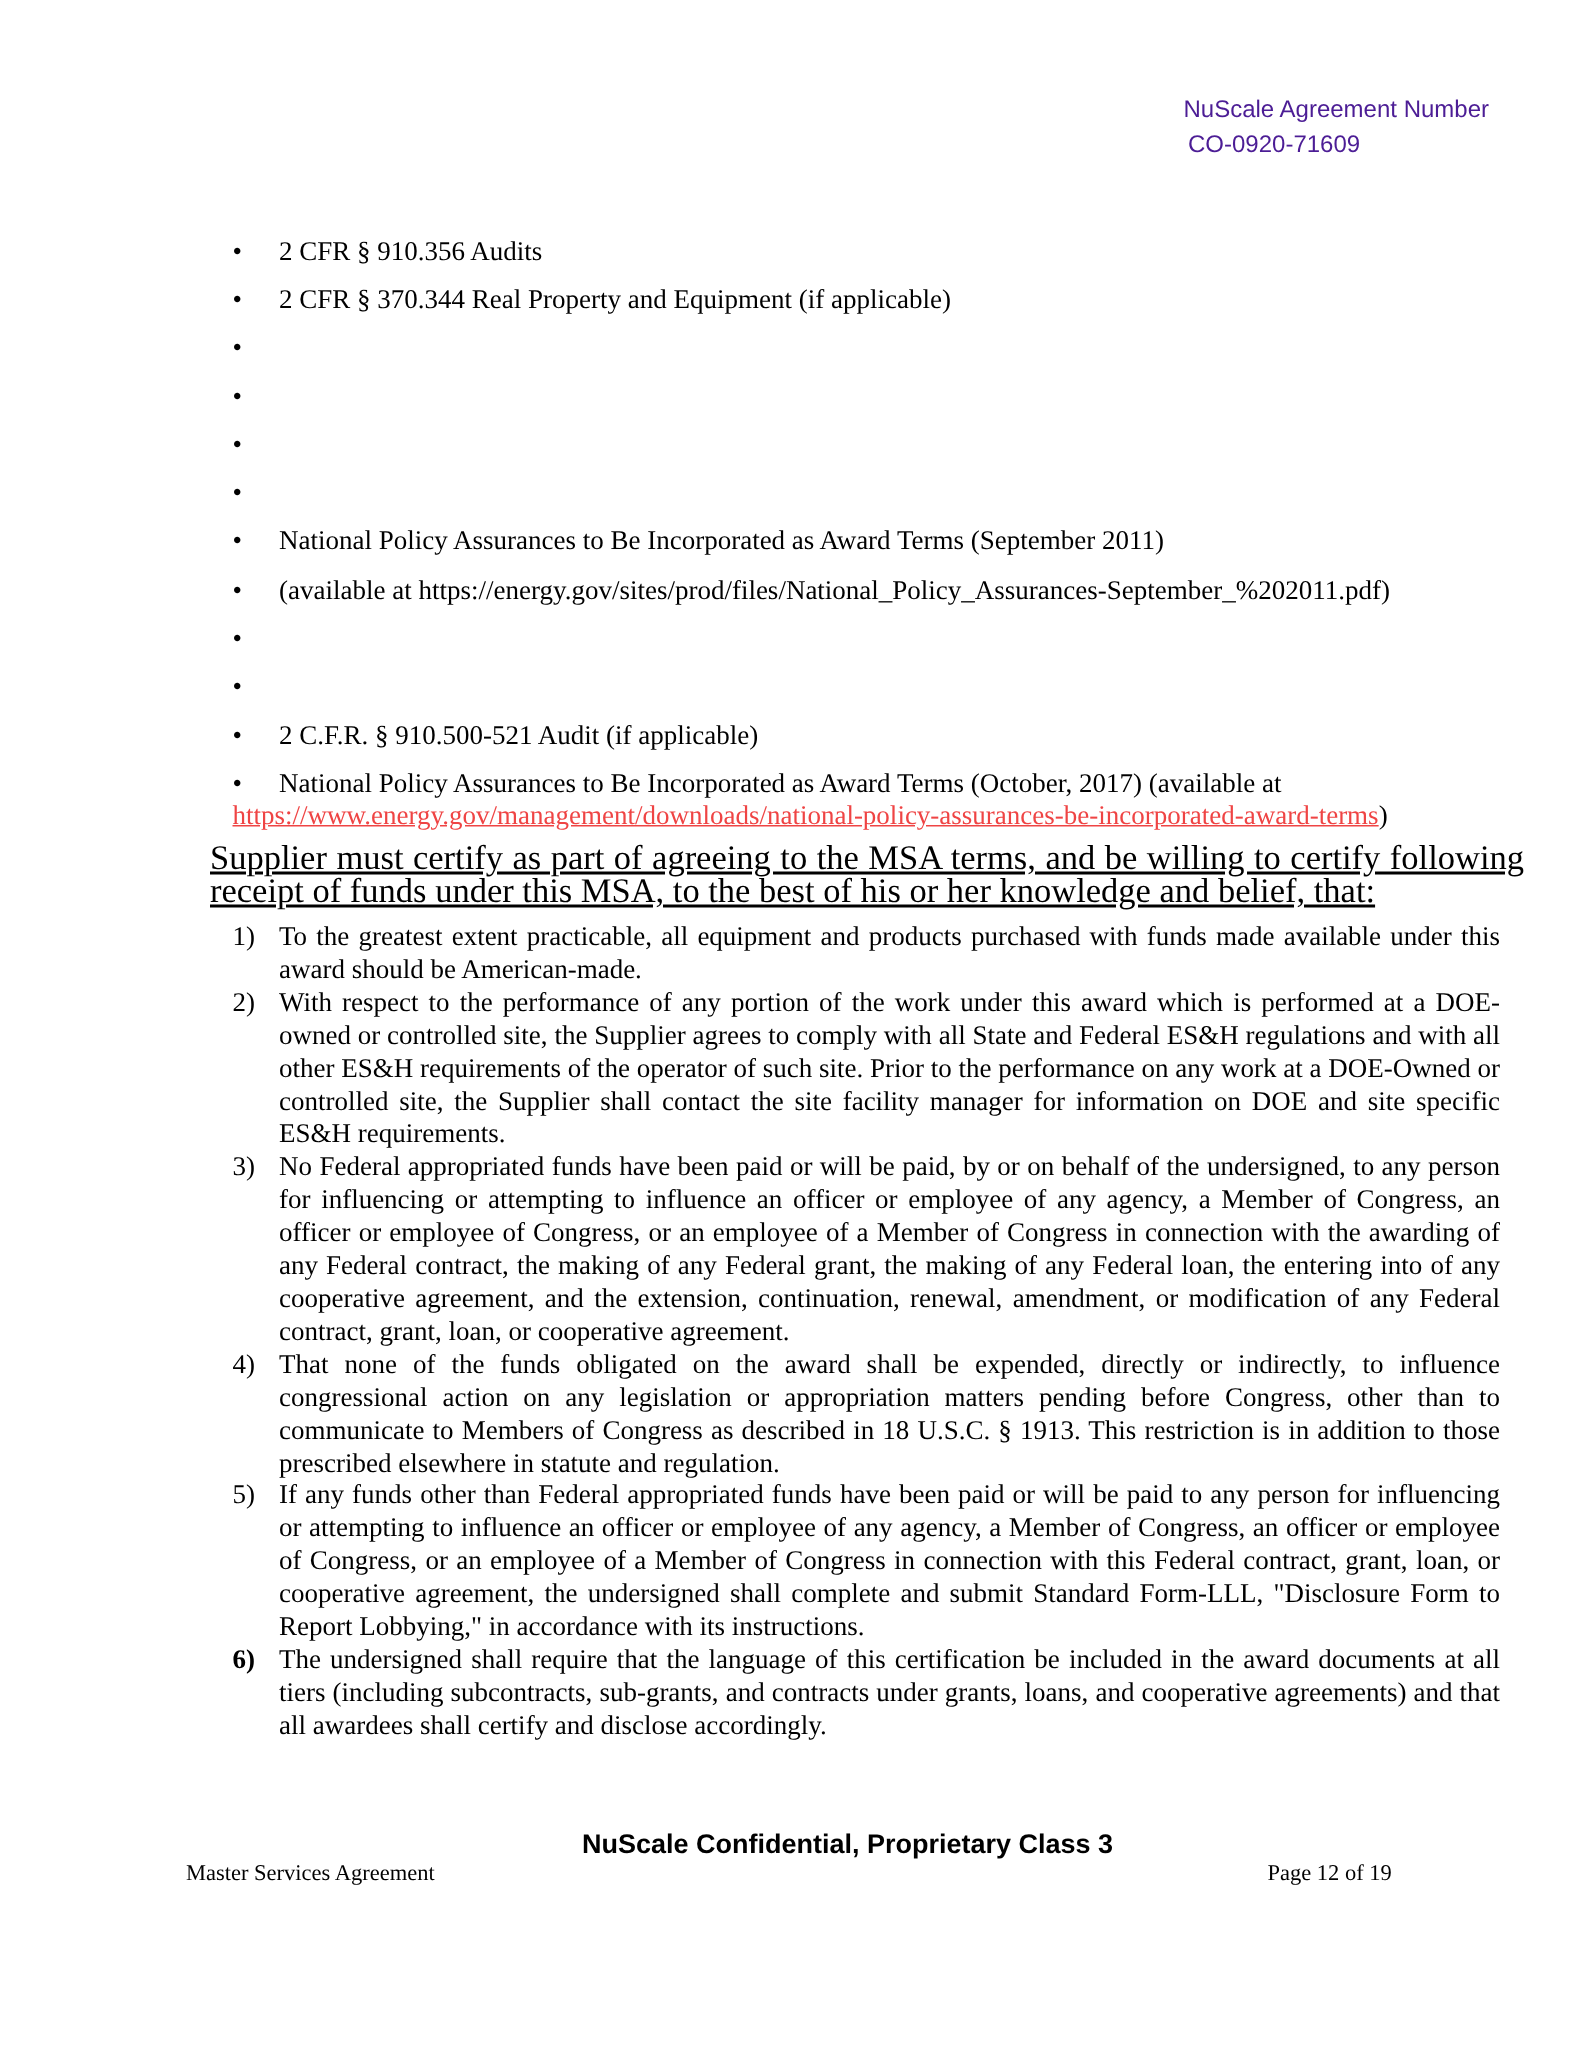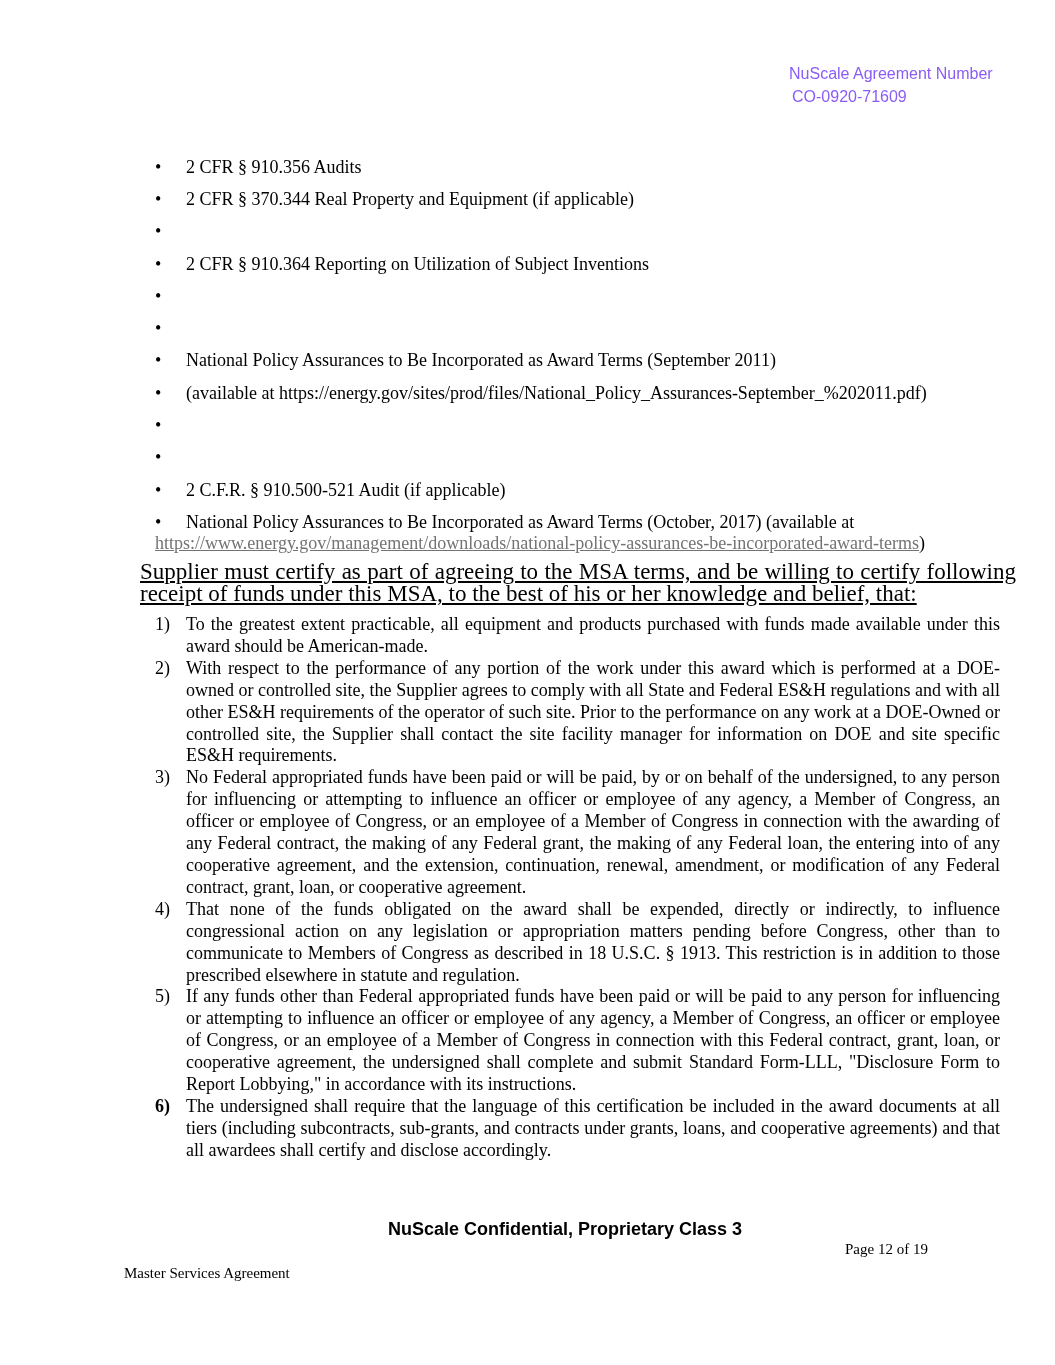--- a/index.html
+++ b/index.html
@@ -1,32 +1,32 @@
 <!DOCTYPE html>
 <html><head>
 <meta charset="utf-8">
 <style>
   html, body { margin: 0; padding: 0; background: #ffffff; }
   body { width: 1055px; height: 1365px; position: relative; overflow: hidden; color: #000; }
-  .agreement-hdr { position: absolute; left: 789px; top: 62px; font-family: "Liberation Sans", sans-serif; font-size: 16px; line-height: 23px; color: #8b5cf6; }
+  .agreement-hdr { position: absolute; left: 789px; top: 62px; font-family: "Liberation Sans", sans-serif; font-size: 16px; line-height: 23px; color: #4c1d95; }
   .agreement-hdr .num { padding-left: 3px; }
   .bullets { position: absolute; left: 155px; top: 151px; width: 860px; font-family: "Liberation Serif", serif; font-size: 18px; }
   .bullet-item { display: flex; height: 32.3px; align-items: center; }
   .bullet-item .dot { width: 31px; flex: 0 0 31px; }
   .bullet-item.last { display: block; height: auto; margin-top: 6px; line-height: 21px; }
   .bullet-item.last .dot { display: inline-block; width: 31px; }
-  .link { color: #737373; text-decoration: underline; }
+  .link { color: #ef4444; text-decoration: underline; }
   .intro { position: absolute; left: 140px; top: 561px; width: 876px; font-family: "Liberation Serif", serif; font-size: 23px; line-height: 22px; text-align: justify; text-decoration: underline; }
   .numlist { position: absolute; left: 124px; top: 614px; width: 876px; font-family: "Liberation Serif", serif; font-size: 18px; line-height: 21.9px; }
   .num-item { display: flex; }
   .num-item .n { width: 62px; flex: 0 0 62px; padding-left: 31px; box-sizing: border-box; }
   .num-item .t { flex: 1; text-align: justify; }
   .num-item .n.bold { font-weight: bold; }
   .footer-conf { position: absolute; left: 0; width: 1130px; top: 1219px; text-align: center; font-family: "Liberation Sans", sans-serif; font-weight: bold; font-size: 18px; }
-  .footer-left { position: absolute; left: 124px; top: 1241px; font-family: "Liberation Serif", serif; font-size: 15px; margin-top: 24px; }
+  .footer-left { position: absolute; left: 124px; top: 1241px; font-family: "Liberation Serif", serif; font-size: 15px; }
   .footer-right { position: absolute; left: 845px; top: 1241px; font-family: "Liberation Serif", serif; font-size: 15px; }
 </style>
 </head>
 <body>
 
 <div class="agreement-hdr">
   <div>NuScale Agreement Number</div>
   <div class="num">CO-0920-71609</div>
 </div>
 
@@ -37,21 +37,20 @@
     </div>
   <div class="bullet-item">
       <span class="dot">•</span>
       <span>2 CFR § 370.344 Real Property and Equipment (if applicable)</span>
     </div>
   <div class="bullet-item">
       <span class="dot">•</span>
     </div>
   <div class="bullet-item">
       <span class="dot">•</span>
-      <span>2 CFR § 910.364 Reporting on Utilization of Subject Inventions</span>
     </div>
   <div class="bullet-item">
       <span class="dot">•</span>
     </div>
   <div class="bullet-item">
       <span class="dot">•</span>
     </div>
   <div class="bullet-item">
       <span class="dot">•</span>
       <span>National Policy Assurances to Be Incorporated as Award Terms (September 2011)</span>

